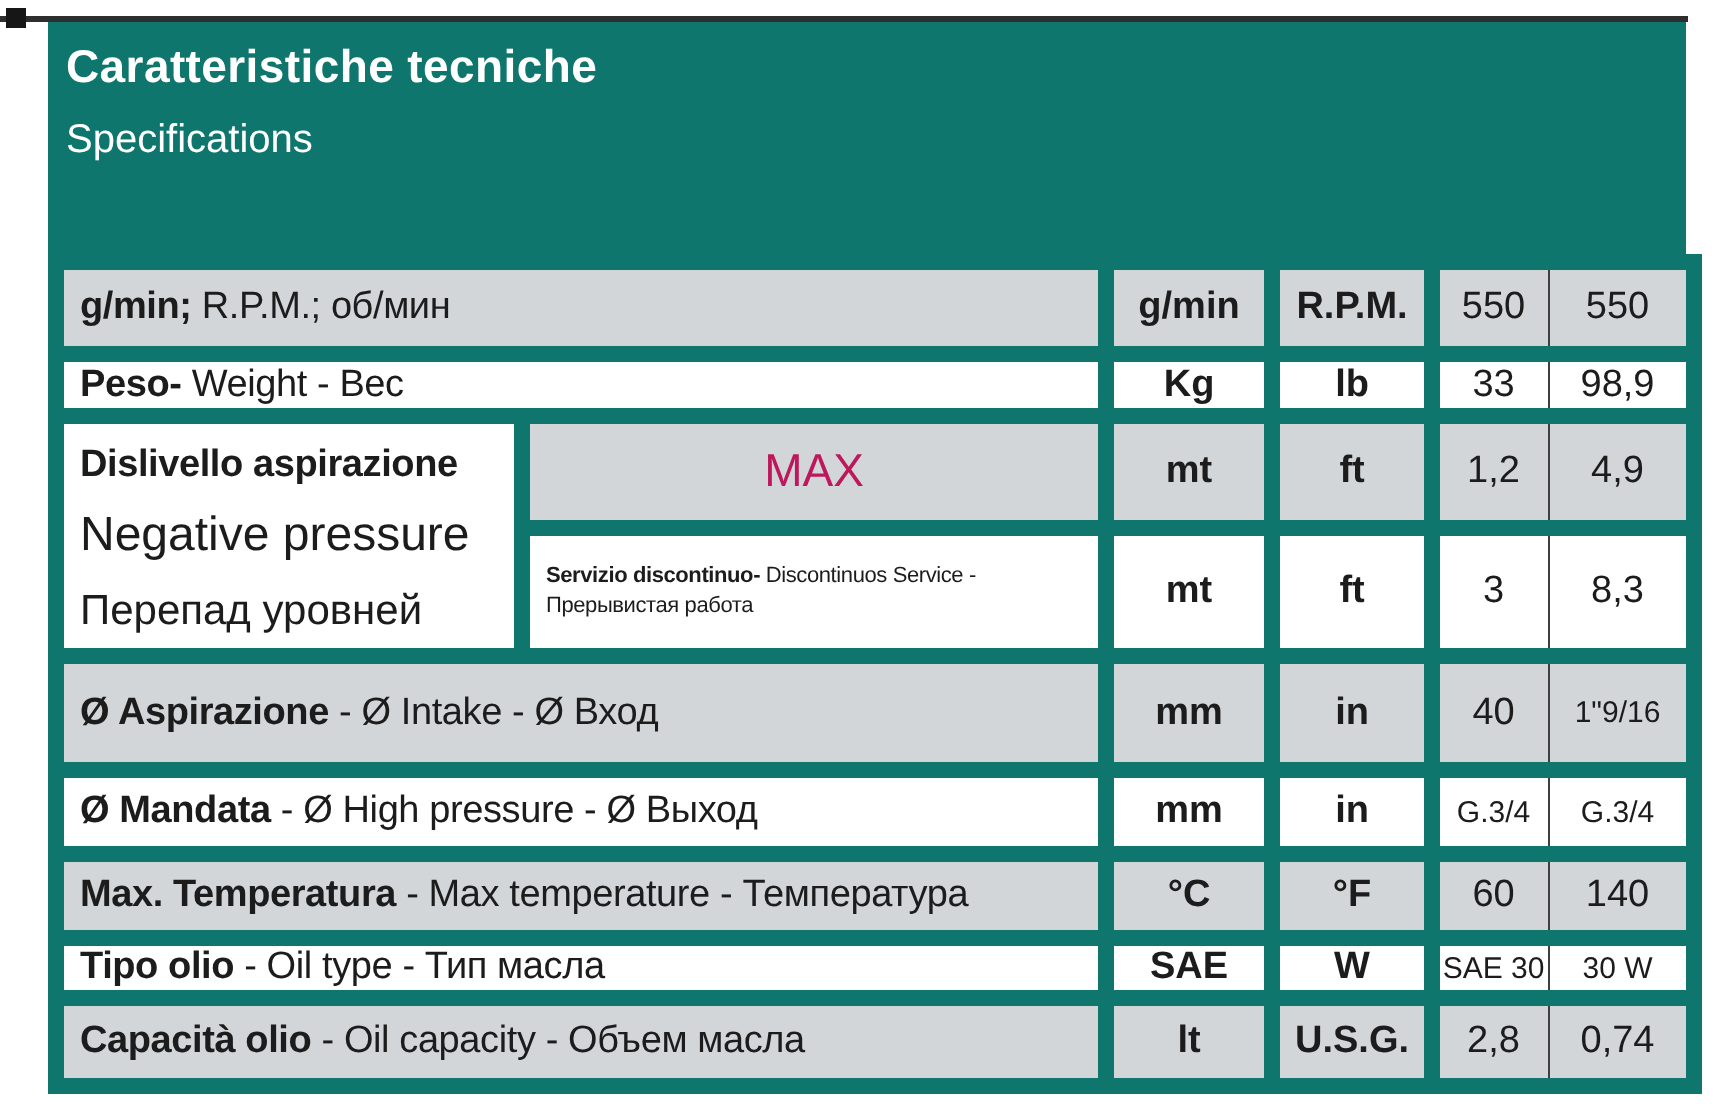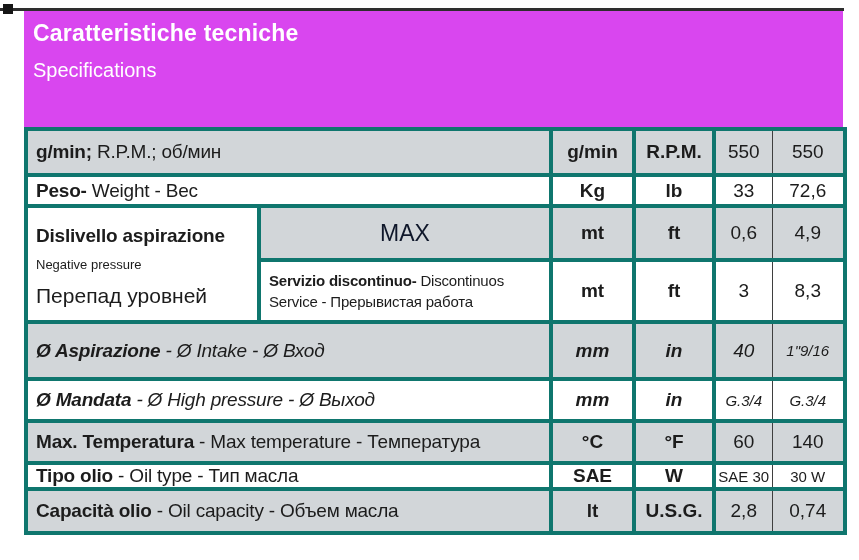--- a/index.html
+++ b/index.html
@@ -5,58 +5,58 @@
   html,body {margin:0; padding:0; background:#ffffff;}
   .page {
     position:relative; width:859px; height:560px; background:#ffffff;
     font-family:"Liberation Sans", sans-serif; color:#1c1c1c; overflow:hidden;
   }
   .top-rule {position:absolute; left:0; top:8px; width:844px; height:3px; background:#2e2e2e;}
   .top-blob {position:absolute; left:3px; top:4px; width:10px; height:10px; background:#161616;}
 
   .header {
     position:absolute; left:24px; top:11px; width:819px; height:116px;
-    background:#d946ef; color:#ffffff; box-sizing:border-box;
+    background:#0f766e; color:#ffffff; box-sizing:border-box;
     padding:9px 0 0 9px;
   }
   .title-it {font-size:23px; font-weight:bold; margin:0 0 3px 0; letter-spacing:0.2px;}
   .title-en {font-size:20px; margin:12px 0 5px 0;}
   .title-ru {font-size:22px; white-space:pre-wrap;}
 
   .spec-table {
     position:absolute; left:24px; top:127px; width:819px;
     border-collapse:collapse; table-layout:fixed;
     border:2px solid #1f1f1f; border-top-width:3px; border-bottom-width:3px;
   }
   .spec-table td {
-    border:4px solid #0f766e; padding:0; vertical-align:middle; overflow:hidden;
+    border:8px solid #0f766e; padding:0; vertical-align:middle; overflow:hidden;
     color:#1c1c1c;
   }
   tr.shade td {background:#d2d6d9;}
   td.cell-white {background:#ffffff !important;}
 
   tr.r1 {height:46px;} tr.r2 {height:31px;}
   tr.r3a {height:54px;} tr.r3b {height:62px;}
-  tr.r4 {height:57px;font-style:italic;} tr.r5 {height:42px;font-style:italic;}
+  tr.r4 {height:57px;} tr.r5 {height:42px;}
   tr.r6 {height:42px;margin-left:44px;} tr.r7 {height:25px;} tr.r8 {height:44px;}
 
   td.label {text-align:left; padding-left:8px; font-size:19px; letter-spacing:-0.2px;}
   .lb {font-weight:bold;}
   td.unit {text-align:center; font-weight:bold; font-size:19px;}
   td.val {text-align:center; font-size:19px;}
   td.val.small {font-size:15px;}
   td.v1 {border-right-width:1px; border-right-color:#3f3f3f;}
   td.v2 {border-left-width:1px; border-left-color:#3f3f3f;}
 
   td.suction-label {padding:6px 4px 6px 8px;}
   .sl-it {font-weight:bold; font-size:19px; margin:4px 0 10px 0; letter-spacing:-0.2px;}
-  .sl-en {font-size:13px; margin:0 0 12px 0;}
+  .sl-en {font-size:24px; margin:0 0 12px 0;}
   .sl-ru {font-size:21px;}
-  td.max-cell {text-align:center; font-size:23px; color:#0f172a;}
-  td.serv-cell {font-size:15px; padding:4px 8px; line-height:1.4; text-align:left; letter-spacing:-0.2px;}
+  td.max-cell {text-align:center; font-size:23px; color:#be185d;}
+  td.serv-cell {font-size:11px; padding:4px 8px; line-height:1.4; text-align:left; letter-spacing:-0.2px;}
 </style>
 </head>
 <body>
 
 <div class="page">
   <div class="top-rule"></div>
   <div class="top-blob"></div>
 
   <div class="header">
     <div class="title-it">Caratteristiche tecniche</div>
@@ -79,33 +79,33 @@
         <td class="unit">R.P.M.</td>
         <td class="val v1">550</td>
         <td class="val v2">550</td>
       </tr>
 
       <tr class="r2">
         <td class="label" colspan="2"><span class="lb">Peso-</span><span> Weight - Вес</span></td>
         <td class="unit">Kg</td>
         <td class="unit">lb</td>
         <td class="val v1">33</td>
-        <td class="val v2">72,6</td>
+        <td class="val v2">98,9</td>
       </tr>
 
       <tr class="r3a shade">
         <td class="suction-label cell-white" rowspan="2">
           <div class="sl-it">Dislivello aspirazione</div>
           <div class="sl-en">Negative pressure</div>
           <div class="sl-ru">Перепад уровней</div>
         </td>
         <td class="max-cell">MAX</td>
         <td class="unit">mt</td>
         <td class="unit">ft</td>
-        <td class="val v1">0,6</td>
+        <td class="val v1">1,2</td>
         <td class="val v2">4,9</td>
       </tr>
 
       <tr class="r3b">
         <td class="serv-cell"><span class="lb">Servizio discontinuo-</span><span> Discontinuos Service - Прерывистая работа</span></td>
         <td class="unit">mt</td>
         <td class="unit">ft</td>
         <td class="val v1">3</td>
         <td class="val v2">8,3</td>
       </tr>

